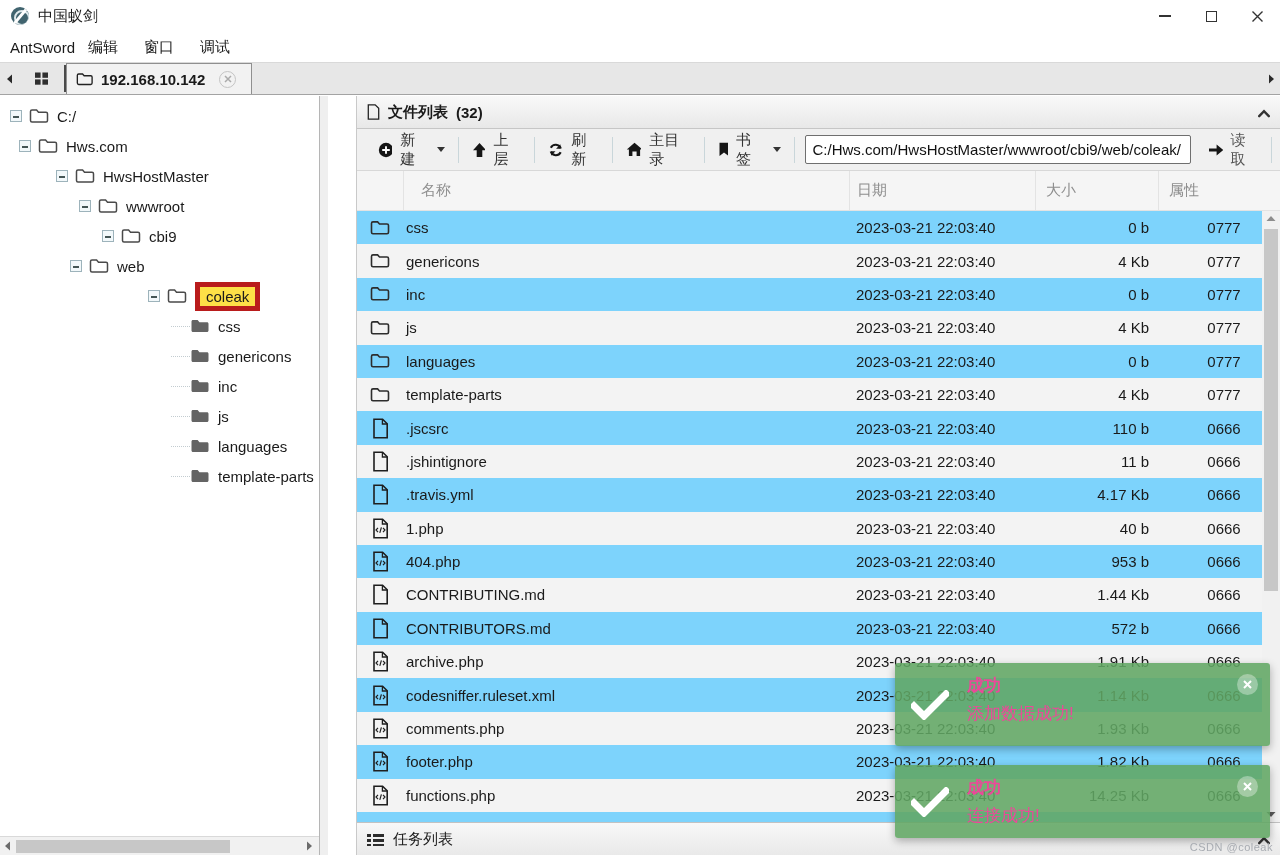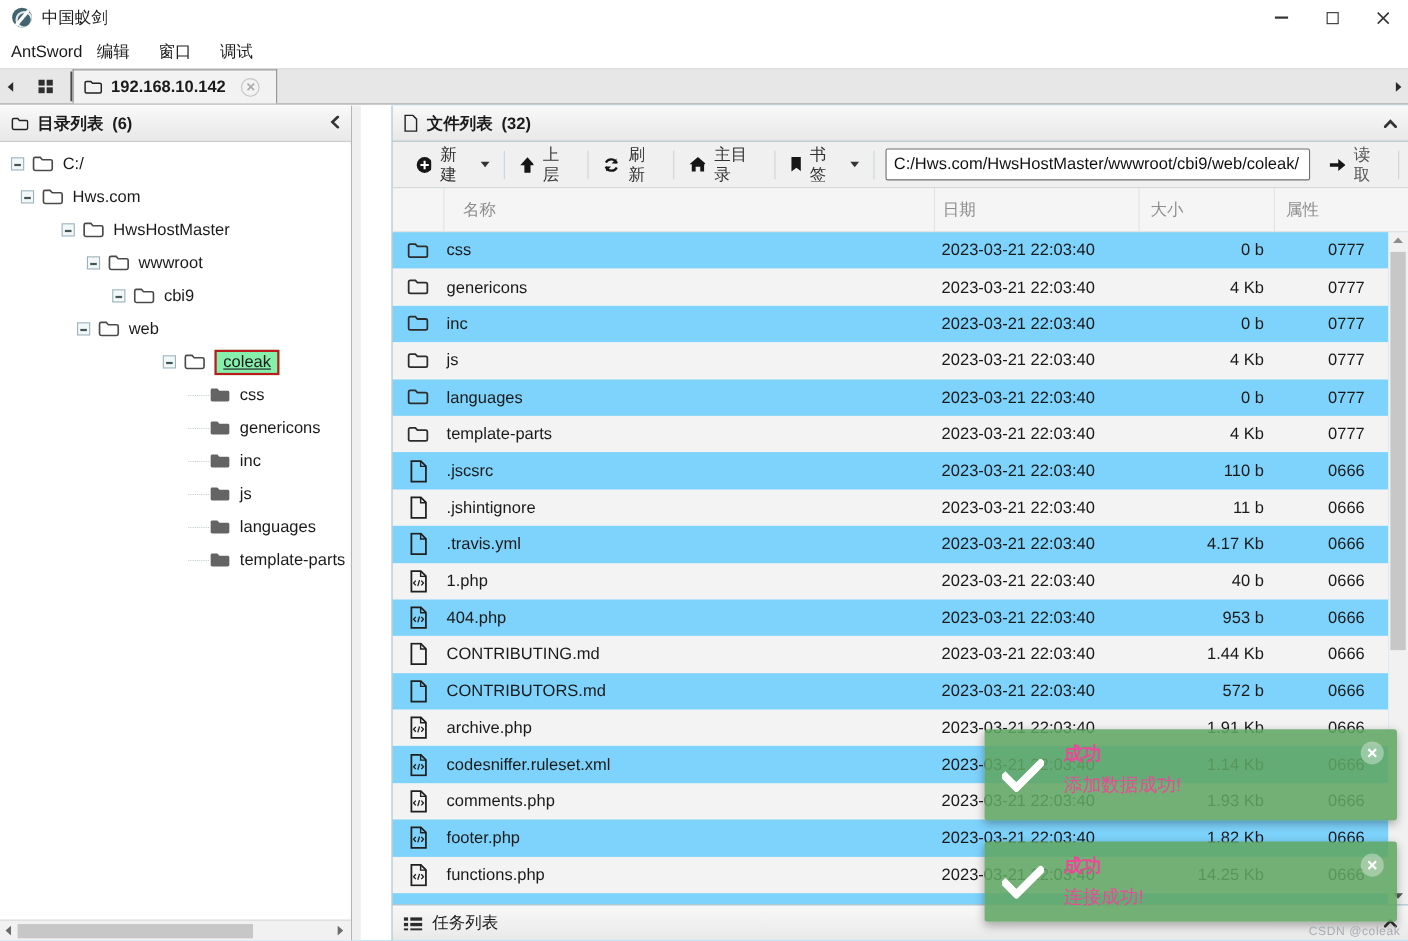--- a/index.html
+++ b/index.html
@@ -41,21 +41,21 @@
   .panel-header .spacer { margin-left:auto; }
 
   
   .tree { flex:1; overflow:hidden; padding-top:5px; position:relative; }
   .tree-node { height:30px; display:flex; align-items:center; font-size:15px; }
   .tree-toggle { width:12px; height:12px; border:1px solid #9db3bb; background:#f2f8fa; position:relative; flex:none; margin-right:7px; }
   .tree-toggle::after { content:''; position:absolute; left:2px; right:2px; top:5px; height:1.5px; background:#455; }
   .tree-spacer { width:19px; height:1px; flex:none; border-top:1px dotted #c3ccd0; margin-right:0; }
   .tree-icon { flex:none; margin-right:8px; display:flex; }
   .tree-label { white-space:nowrap; }
-  .tree-label.selected { background:#86efac; border:2px solid #b91c1c; padding:1px 6px;text-decoration:underline; }
+  .tree-label.selected { background:#fde047; border:5px solid #b91c1c; padding:1px 6px; }
 
   .hscroll { height:19px; background:#f1f1f1; border-top:1px solid #d9d9d9; position:relative; flex:none; }
   .hthumb { position:absolute; left:16px; top:3px; width:214px; height:13px; background:#c7c7c7; }
   .hs-arrow { position:absolute; top:4px; }
   .hs-left { left:4px; } .hs-right { right:6px; }
 
   
   .toolbar { height:42px; background:#f0f0f0; border-bottom:1px solid #d8d8d8; display:flex; align-items:center; padding:0 8px; flex:none; }
   .tbtn { display:flex; align-items:center; gap:8px; font-size:15px; color:#333; padding:0 13px; height:100%; cursor:default; }
   .tsep { width:1px; height:26px; background:#c9d6da; flex:none; }
@@ -159,32 +159,20 @@
   <div class="tab-scroll tab-scroll-right">
     <svg width="7" height="10">
         <path d="M1 0.5 6 5 1 9.5z" fill="#2a2a2a"></path>
       </svg>
   </div>
 </div>
 
 <div class="main">
 
   <div class="sidebar">
-    <div class="panel-header">
-      <svg width="16" height="13" viewBox="0 0 19 15">
-          <path d="M1.5 3.4c0-.9.6-1.5 1.5-1.5h4.3l1.8 2h7.4c.9 0 1.5.6 1.5 1.5v6.7c0 .9-.6 1.5-1.5 1.5H3c-.9 0-1.5-.6-1.5-1.5z" fill="none" stroke="#222" stroke-width="1.6"></path>
-        </svg>
-      <span>目录列表</span>
-      <span>(6)</span>
-      <span class="spacer">
-        <svg width="9" height="12">
-            <path d="M7.2 1.2 2.2 6l5 4.8" fill="none" stroke="#333" stroke-width="2.4" stroke-linecap="round"></path>
-          </svg>
-      </span>
-    </div>
     <div class="tree">
         <div class="tree-node" style="padding-left: 10px;">
           <span class="tree-toggle"></span>
           <span class="tree-icon">
             <svg width="20" height="16" viewBox="0 0 20 16">
               <path d="M1.5 3.6c0-.9.6-1.5 1.5-1.5h4.6l1.9 2.1h7.5c.9 0 1.5.6 1.5 1.5v6.8c0 .9-.6 1.5-1.5 1.5H3c-.9 0-1.5-.6-1.5-1.5z" fill="#fff" stroke="#4a4a4a" stroke-width="1.5"></path>
             </svg>
           </span>
           <span class="tree-label">C:/</span>
         </div>

